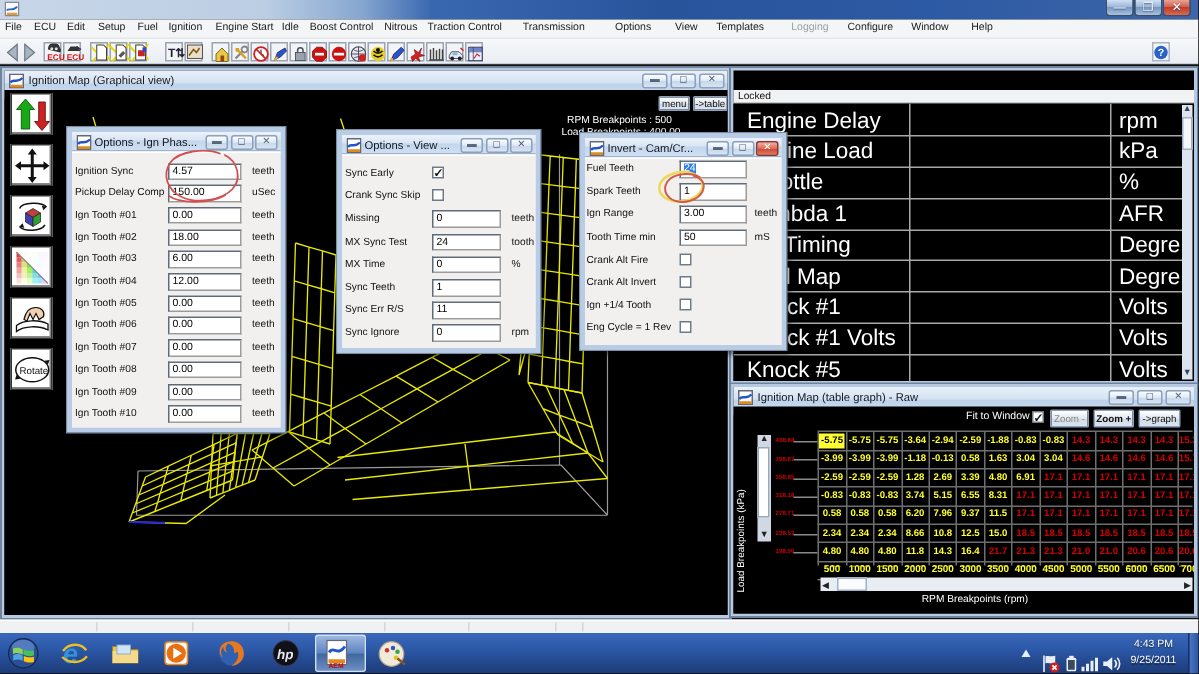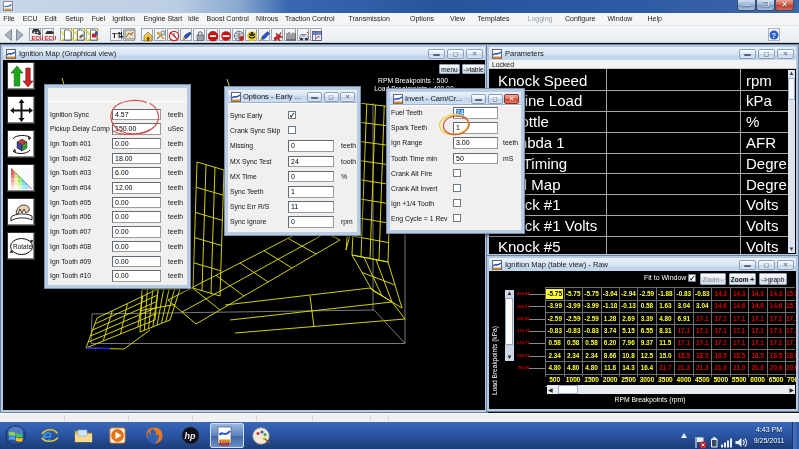--- a/index.html
+++ b/index.html
@@ -359,42 +359,25 @@
       </svg>
 
     <div class="gbtn" style="left:436px;top:4px;width:21px;height:10px;line-height:9px;font-size:6.5px">menu</div>
     <div class="gbtn" style="left:459px;top:4px;width:23px;height:10px;line-height:9px;font-size:6.5px">-&gt;table</div>
     <div style="position:absolute;left:340px;top:17px;width:140px;text-align:center;font-size:6.8px;color:#fff">RPM Breakpoints : 500</div>
     <div style="position:absolute;left:336px;top:25px;width:150px;text-align:center;font-size:6.8px;color:#fff">Load Breakpoints : 400.00</div>
   </div>
 </div>
 
 <div class="cw" id="win2" style="left:487px;top:45px;width:311px;height:211px">
-  <div class="cwtitle"><svg class="doci" width="10" height="10" viewBox="0 0 10 10">
-        <rect x="0.5" y="0.5" width="9" height="9" fill="#fff" stroke="#667"></rect>
-        <path d="M1 6 C3 3,5 7,9 3" stroke="#2255cc" stroke-width="1.6" fill="none"></path>
-        <rect x="1" y="7.5" width="8" height="1.8" fill="#e08a1a"></rect>
-      </svg><span class="ti">Parameters</span>
-    <div class="tbtns">
-        <div class="tb3">
-          <i>▬</i>
-        </div>
-        <div class="tb3">
-          <i>◻</i>
-        </div>
-        <div class="tb3">
-          <i>✕</i>
-        </div>
-      </div>
-  </div>
   <div style="position:absolute;left:0;top:13px;right:0;height:9px;background:#f1f2f4;border-bottom:1px solid #c8c8c8;font-size:6.8px;color:#111;line-height:9px;padding-left:3px">Locked</div>
   <div style="position:absolute;left:0;top:22px;right:0;bottom:0;background:#000;overflow:hidden">
     <div style="position:absolute;left:0;top:0;width:305px;height:200px">
       <div class="prow" style="top:1.5px">
-          <span class="pn">Knock Speed</span>
+          <span class="pn">Engine Delay</span>
           <span class="pu">rpm</span>
         </div>
 <div class="prow" style="top:22.3px">
           <span class="pn">Engine Load</span>
           <span class="pu">kPa</span>
         </div>
 <div class="prow" style="top:43.1px">
           <span class="pn">Throttle</span>
           <span class="pu">%</span>
         </div>
@@ -433,21 +416,21 @@
       <div class="sbarrow" style="bottom:0">▼</div>
     </div>
   </div>
 </div>
 
 <div class="cw" id="win3" style="left:487px;top:256px;width:311px;height:155px">
   <div class="cwtitle"><svg class="doci" width="10" height="10" viewBox="0 0 10 10">
         <rect x="0.5" y="0.5" width="9" height="9" fill="#fff" stroke="#667"></rect>
         <path d="M1 6 C3 3,5 7,9 3" stroke="#2255cc" stroke-width="1.6" fill="none"></path>
         <rect x="1" y="7.5" width="8" height="1.8" fill="#e08a1a"></rect>
-      </svg><span class="ti">Ignition Map (table view) - Raw</span>
+      </svg><span class="ti">Ignition Map (table graph) - Raw</span>
     <div class="tbtns">
         <div class="tb3">
           <i>▬</i>
         </div>
         <div class="tb3">
           <i>◻</i>
         </div>
         <div class="tb3">
           <i>✕</i>
         </div>
@@ -637,20 +620,37 @@
         <div style="position:absolute;right:1px;top:1px;font-size:6px;color:#222">▶</div>
         <div style="position:absolute;left:11px;top:0px;width:20px;height:9px;background:#fbfcfe;border:1px solid #9fb0c8"></div>
       </div>
       <div style="position:absolute;left:560px;top:396px;width:180px;text-align:center;font-size:6.8px;color:#fff">RPM Breakpoints (rpm)</div>
       <div style="position:absolute;left:491px;top:300px;font-size:6.6px;color:#fff;transform:rotate(-90deg) translateX(-95px);transform-origin:0 0;white-space:nowrap">Load Breakpoints (kPa)</div>
     </div>
   </div>
 </div>
 
 <div class="dlg" id="dlg1" style="left:45px;top:85px;width:145px;height:203px">
+  <div class="dlgtitle"><svg class="doci" width="10" height="10" viewBox="0 0 10 10">
+        <rect x="0.5" y="0.5" width="9" height="9" fill="#fff" stroke="#667"></rect>
+        <path d="M1 6 C3 3,5 7,9 3" stroke="#2255cc" stroke-width="1.6" fill="none"></path>
+        <rect x="1" y="7.5" width="8" height="1.8" fill="#e08a1a"></rect>
+      </svg><span class="ti">Options - Ign Phas...</span>
+    <div class="tbtns">
+        <div class="tb3">
+          <i>▬</i>
+        </div>
+        <div class="tb3">
+          <i>◻</i>
+        </div>
+        <div class="tb3">
+          <i>✕</i>
+        </div>
+      </div>
+  </div>
   <div class="dlgbody">
   <div class="fl" style="left:2px;top:8.5px">Ignition Sync</div>
       <div class="inp" style="left:64px;top:6.5px;width:49px">4.57</div>
       <div class="fu" style="left:120px;top:8.5px">teeth</div>
 <div class="fl" style="left:2px;top:23.2px">Pickup Delay Comp</div>
       <div class="inp" style="left:64px;top:21.2px;width:49px">150.00</div>
       <div class="fu" style="left:120px;top:23.2px">uSec</div>
 <div class="fl" style="left:2px;top:37.9px">Ign Tooth #01</div>
       <div class="inp" style="left:64px;top:35.9px;width:49px">0.00</div>
       <div class="fu" style="left:120px;top:37.9px">teeth</div>
@@ -682,21 +682,21 @@
       <div class="inp" style="left:64px;top:168.2px;width:49px">0.00</div>
       <div class="fu" style="left:120px;top:170.2px">teeth</div>
   </div>
 </div>
 
 <div class="dlg" id="dlg2" style="left:225px;top:87px;width:135px;height:148px">
   <div class="dlgtitle"><svg class="doci" width="10" height="10" viewBox="0 0 10 10">
         <rect x="0.5" y="0.5" width="9" height="9" fill="#fff" stroke="#667"></rect>
         <path d="M1 6 C3 3,5 7,9 3" stroke="#2255cc" stroke-width="1.6" fill="none"></path>
         <rect x="1" y="7.5" width="8" height="1.8" fill="#e08a1a"></rect>
-      </svg><span class="ti">Options - Early ...</span>
+      </svg><span class="ti">Options - View ...</span>
     <div class="tbtns">
         <div class="tb3">
           <i>▬</i>
         </div>
         <div class="tb3">
           <i>◻</i>
         </div>
         <div class="tb3">
           <i>✕</i>
         </div>

